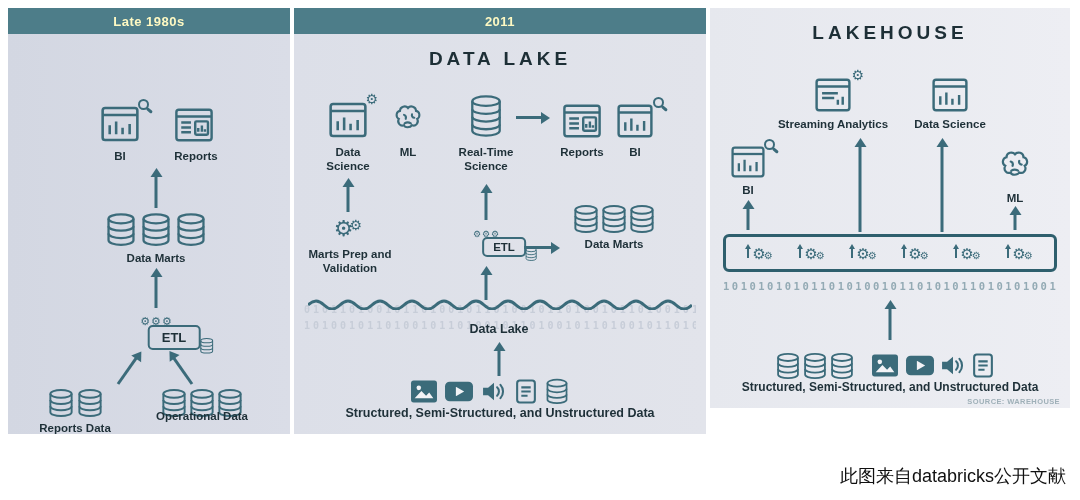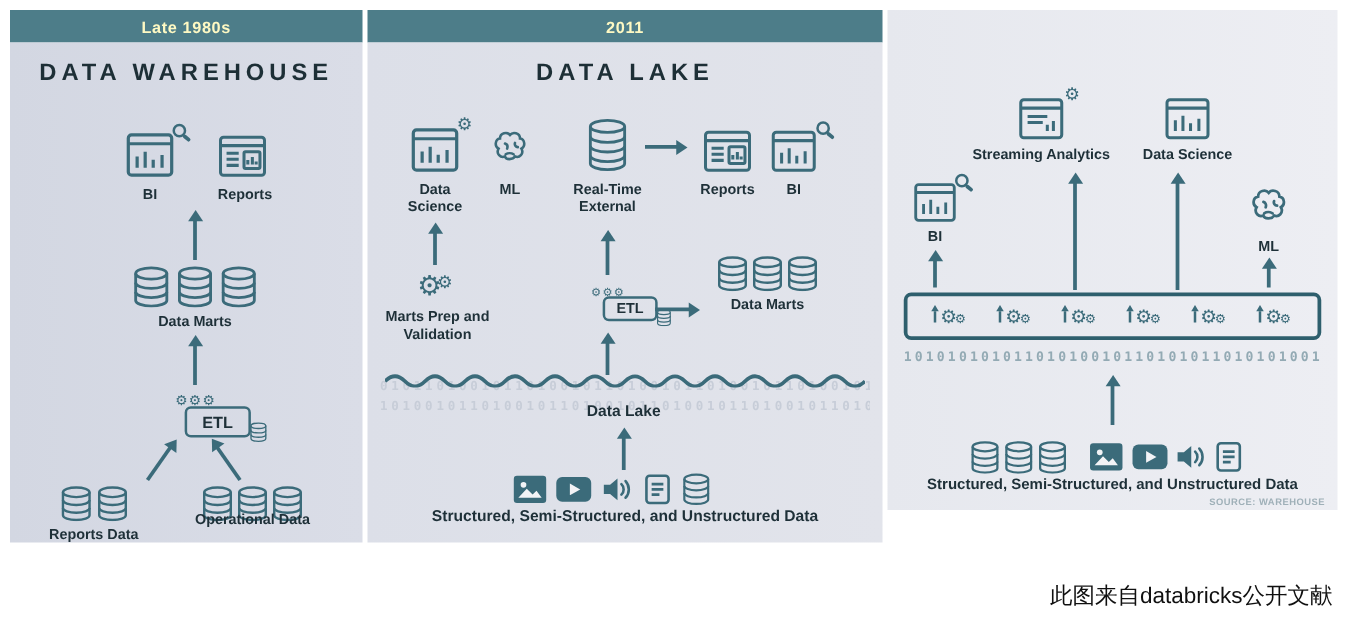--- a/index.html
+++ b/index.html
@@ -135,21 +135,20 @@
 </svg>
 
 <div class="stage">
   <div class="panels">
 
     <section class="panel p1">
       <header class="era">
         <span>Late 1980s</span>
       </header>
       <div class="body">
-        <div class="ptitle">DATA WAREHOUSE</div>
 
         <div class="icon" style="left:112px;top:72px;width:40px;height:36px">
           <svg viewBox="0 0 30 28">
               <use href="#i-win-chart"></use>
             </svg>
           <span class="mag"></span>
         </div>
         <div class="icon" style="left:186px;top:74px;width:42px;height:34px">
           <svg viewBox="0 0 32 28">
               <use href="#i-win-report"></use>
@@ -259,21 +258,21 @@
           </div>
         <div class="icon" style="left:341px;top:70px;width:40px;height:34px">
           <svg viewBox="0 0 30 28">
               <use href="#i-win-chart"></use>
             </svg>
           <span class="mag"></span>
         </div>
 
         <div class="lbl w" style="left:54px;top:112px;width:58px">Data Science</div>
         <div class="lbl" style="left:114px;top:112px">ML</div>
-        <div class="lbl w" style="left:192px;top:112px;width:72px">Real-Time External</div>
+        <div class="lbl w" style="left:192px;top:112px;width:72px">Real-Time Science</div>
         <div class="lbl" style="left:288px;top:112px">Reports</div>
         <div class="lbl" style="left:341px;top:112px">BI</div>
 
         <div class="av" style="left:54px;top:152px;height:26px"></div>
         <div class="gear-cluster" style="left:54px;top:184px">
           <span class="g-lg">⚙</span><span class="g-sm">⚙</span>
         </div>
         <div class="lbl w" style="left:56px;top:214px;width:90px">Marts Prep and Validation</div>
 
         <div class="av" style="left:192px;top:158px;height:28px"></div>
@@ -347,20 +346,21 @@
               <use href="#i-cyl"></use>
             </svg>
           </div>
 
         <div class="footer" style="top:372px">Structured, Semi-Structured, and Unstructured Data</div>
       </div>
     </section>
 
     <section class="panel p3">
       <div class="body">
+        <div class="ptitle">LAKEHOUSE</div>
 
         <div class="icon" style="left:123px;top:70px;width:42px;height:34px">
           <svg viewBox="0 0 30 28">
               <use href="#i-win-lines"></use>
             </svg>
           <span class="gear-badge">⚙</span>
         </div>
         <div class="icon" style="left:240px;top:70px;width:40px;height:34px">
           <svg viewBox="0 0 30 28">
               <use href="#i-win-chart"></use>

